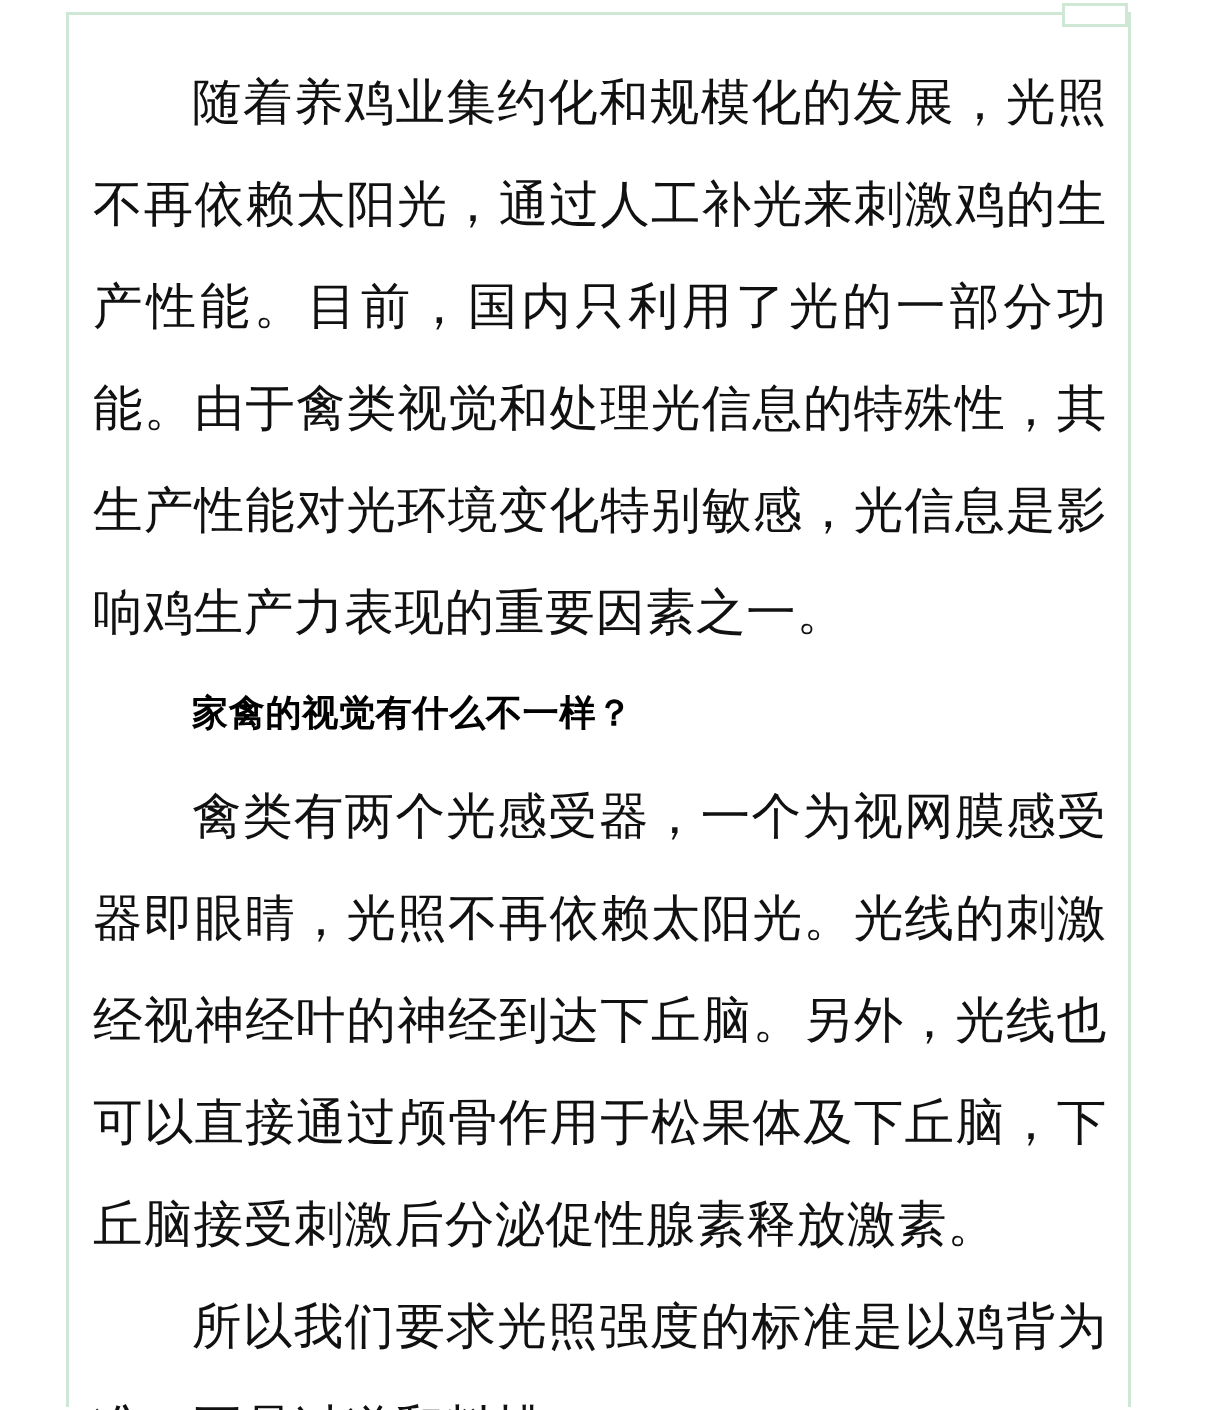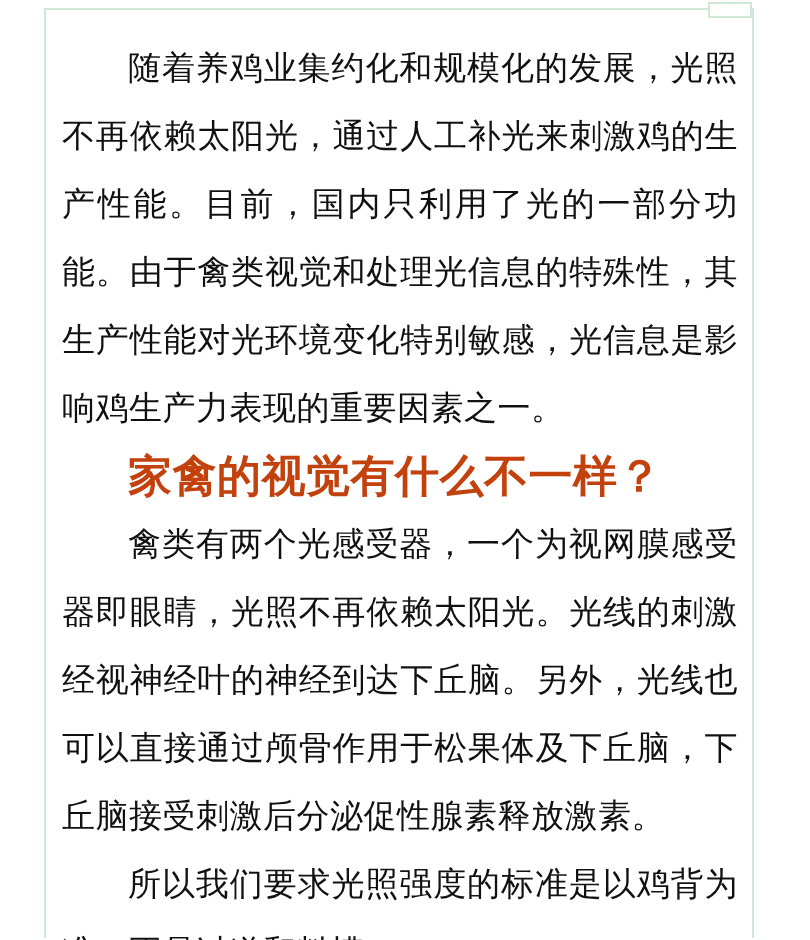--- a/index.html
+++ b/index.html
@@ -57,22 +57,22 @@
     letter-spacing: 0.5px;
     text-align: justify;
     text-justify: inter-ideograph;
     font-weight: 400;
   }
   p.para.indent {
     text-indent: 66px;
   }
   p.heading {
     margin: 0;
-    color: #c2410c;
-    font-size: 44px;
+    color: #000000;
+    font-size: 24px;
     line-height: 68px;
     font-weight: 700;
     text-indent: 66px;
     letter-spacing: 0.5px;
   }
 </style>
 </head>
 <body>
 
 <div class="page">

